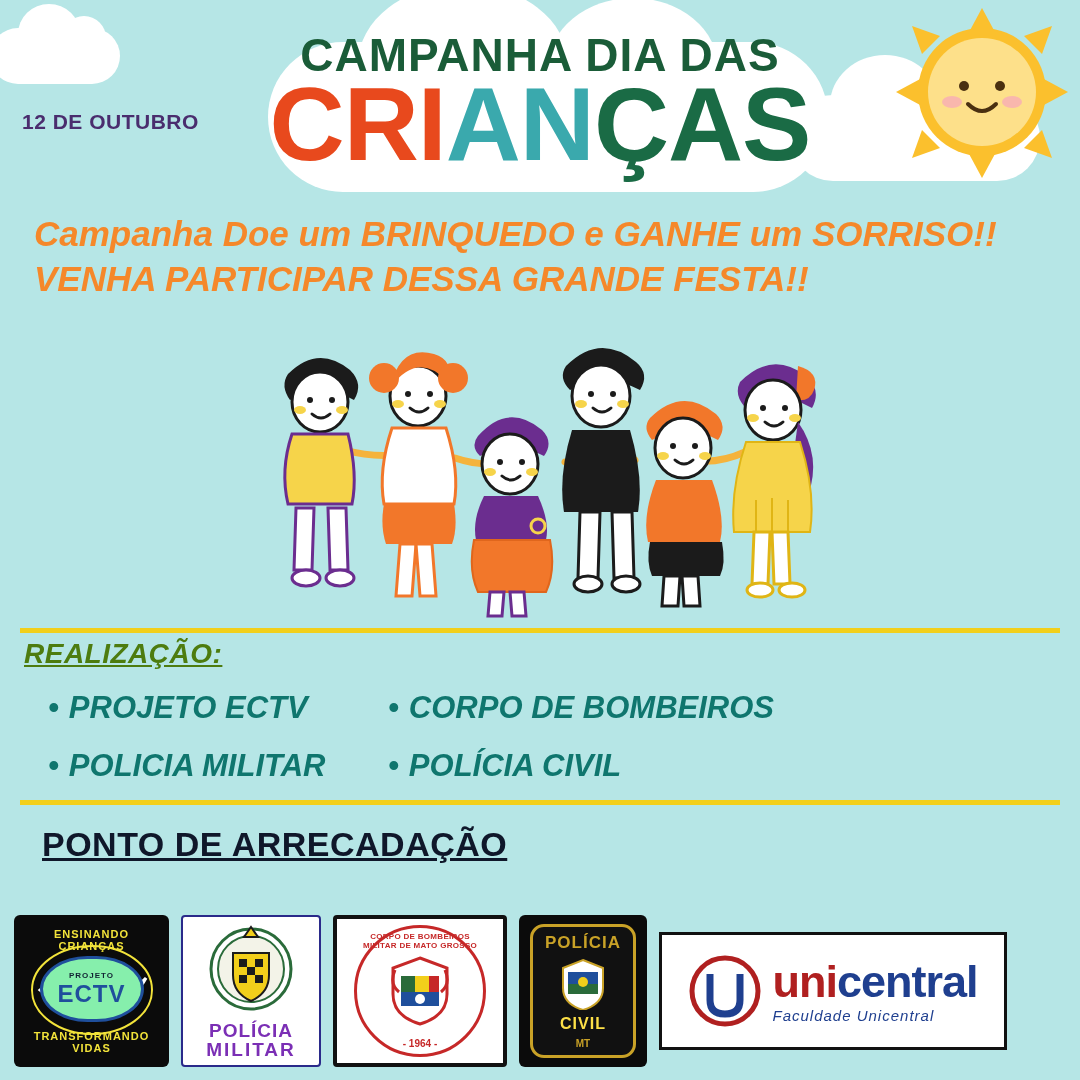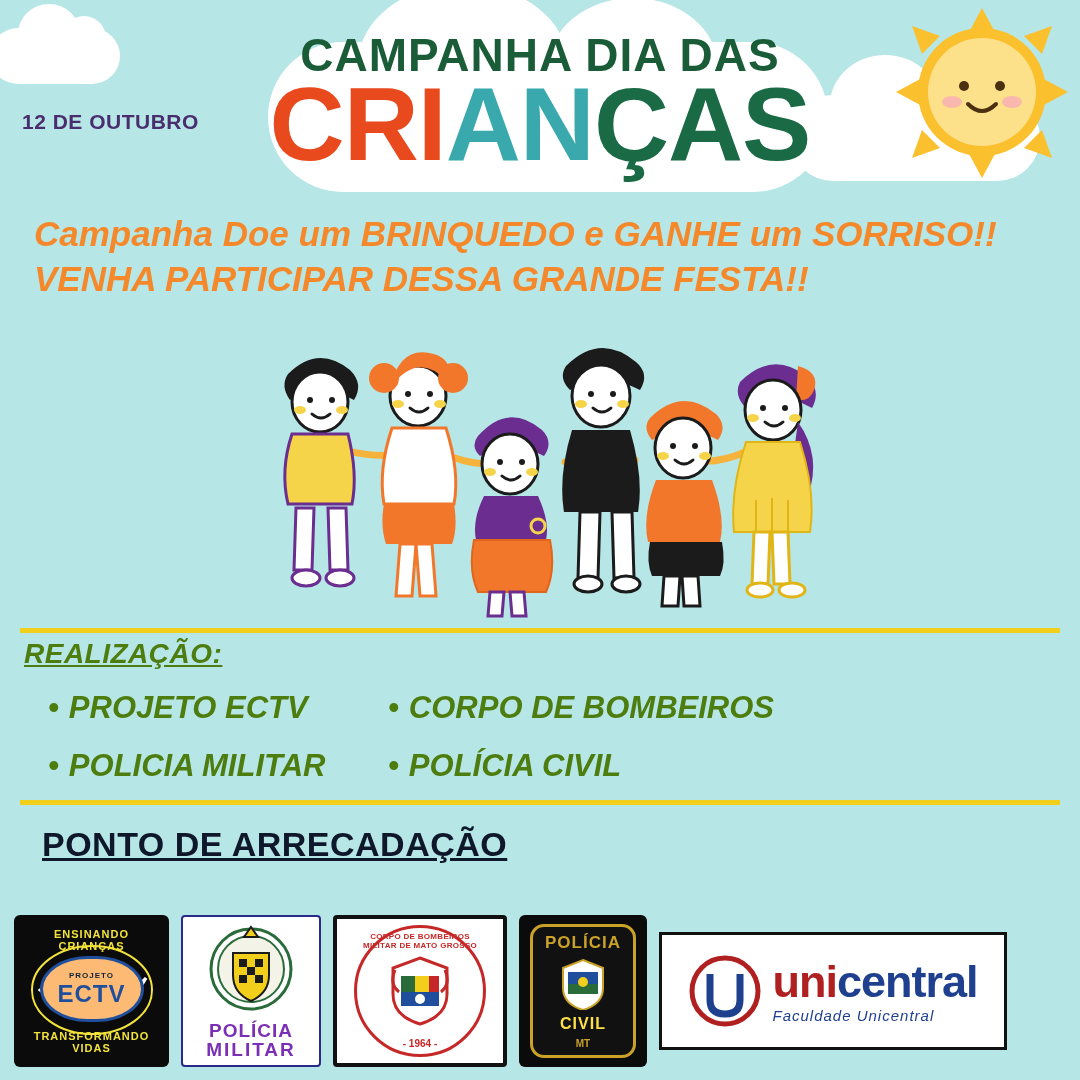--- a/index.html
+++ b/index.html
@@ -107,21 +107,21 @@
     font-size: 28px; font-weight: bold; font-style: italic;
     color: #4d7c0f; text-decoration: underline;
     letter-spacing: 0.5px;
   }
   .org-grid {
     position: absolute; left: 48px; top: 690px; width: 900px;
     display: grid; grid-template-columns: 340px 1fr; row-gap: 22px;
   }
   .org-item {
     font-size: 31px; font-weight: bold; font-style: italic;
-    color: #4d7c0f; white-space: nowrap;
+    color: #0f766e; white-space: nowrap;
   }
   .org-item .bullet { margin-right: 10px; }
 
   
   .ponto-title {
     position: absolute; left: 42px; top: 825px;
     font-size: 34px; font-weight: bold; color: #0f172a;
     text-decoration: underline; letter-spacing: 0.5px;
   }
 
@@ -140,21 +140,21 @@
   }
   .ectv-inner { position: relative; width: 140px; height: 138px; }
   .ectv-text-top, .ectv-text-bottom {
     position: absolute; left: 0; right: 0; text-align: center;
     color: #f2e33a; font-size: 11px; font-weight: bold; letter-spacing: 1px;
   }
   .ectv-text-top { top: 6px; }
   .ectv-text-bottom { bottom: 6px; }
   .ectv-badge {
     position: absolute; left: 18px; top: 34px; width: 104px; height: 66px;
-    background: #fdba74; border: 3px solid #1f4f9c; border-radius: 50%/55%;
+    background: #86efac; border: 3px solid #1f4f9c; border-radius: 50%/55%;
     display: flex; flex-direction: column; align-items: center; justify-content: center;
   }
   .ectv-projeto { font-size: 8px; font-weight: bold; color: #123; letter-spacing: 1px; }
   .ectv-main { font-size: 24px; font-weight: bold; color: #1f4f9c; letter-spacing: 1px; }
 
   
   .logo-pm {
     width: 140px; height: 152px; background: #ffffff; border: 2px solid #2a2a8a; border-radius: 4px;
     display: flex; flex-direction: column; align-items: center; justify-content: flex-start;
     padding-top: 6px;

